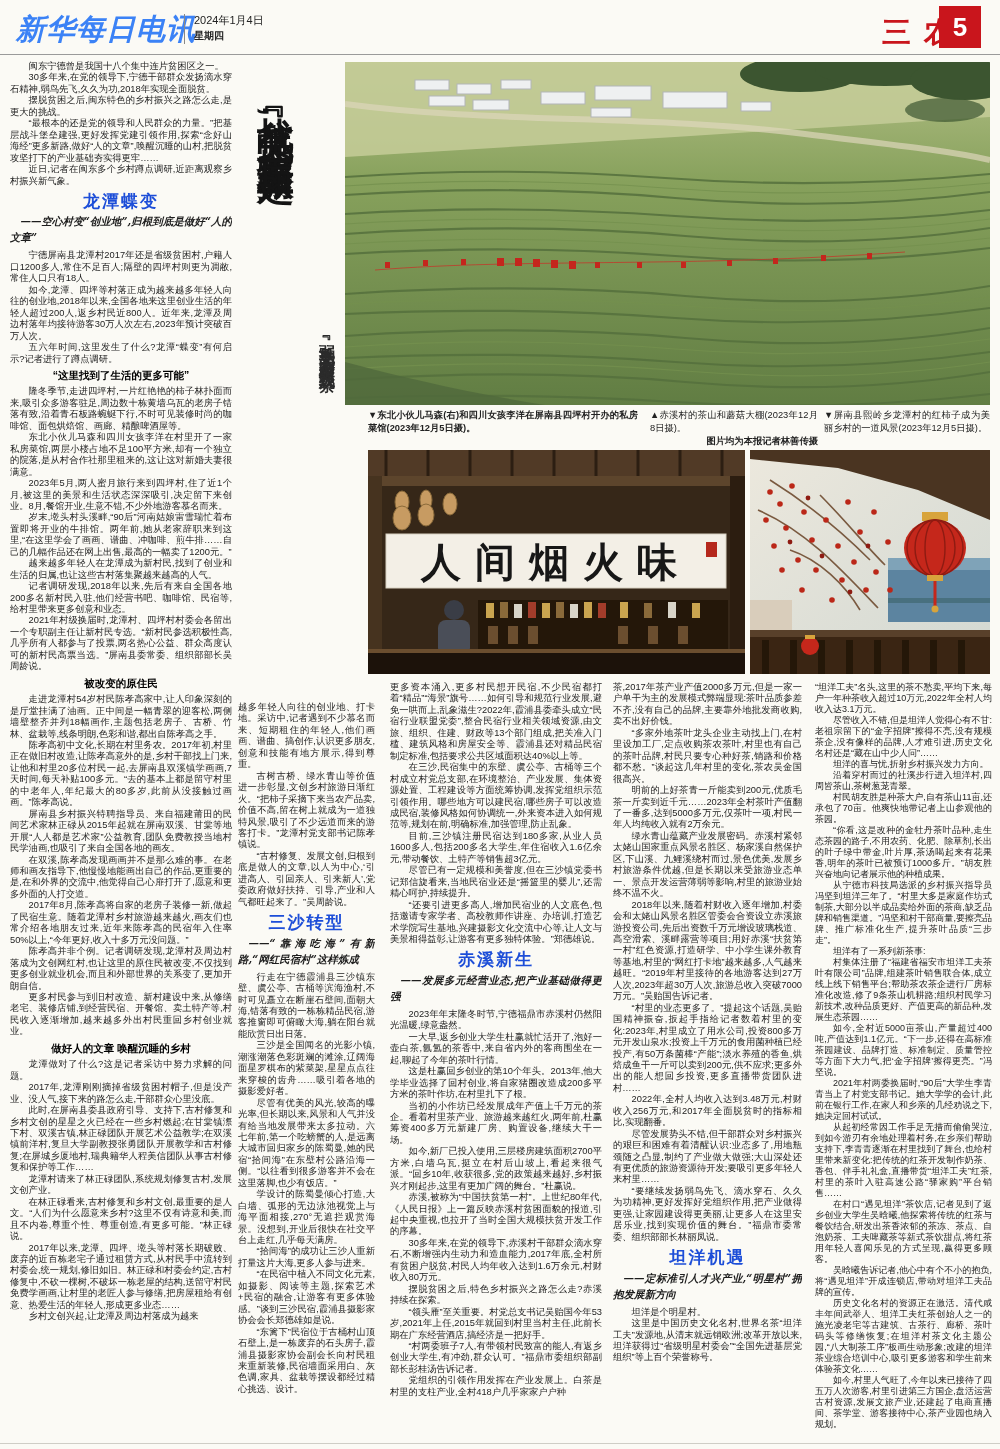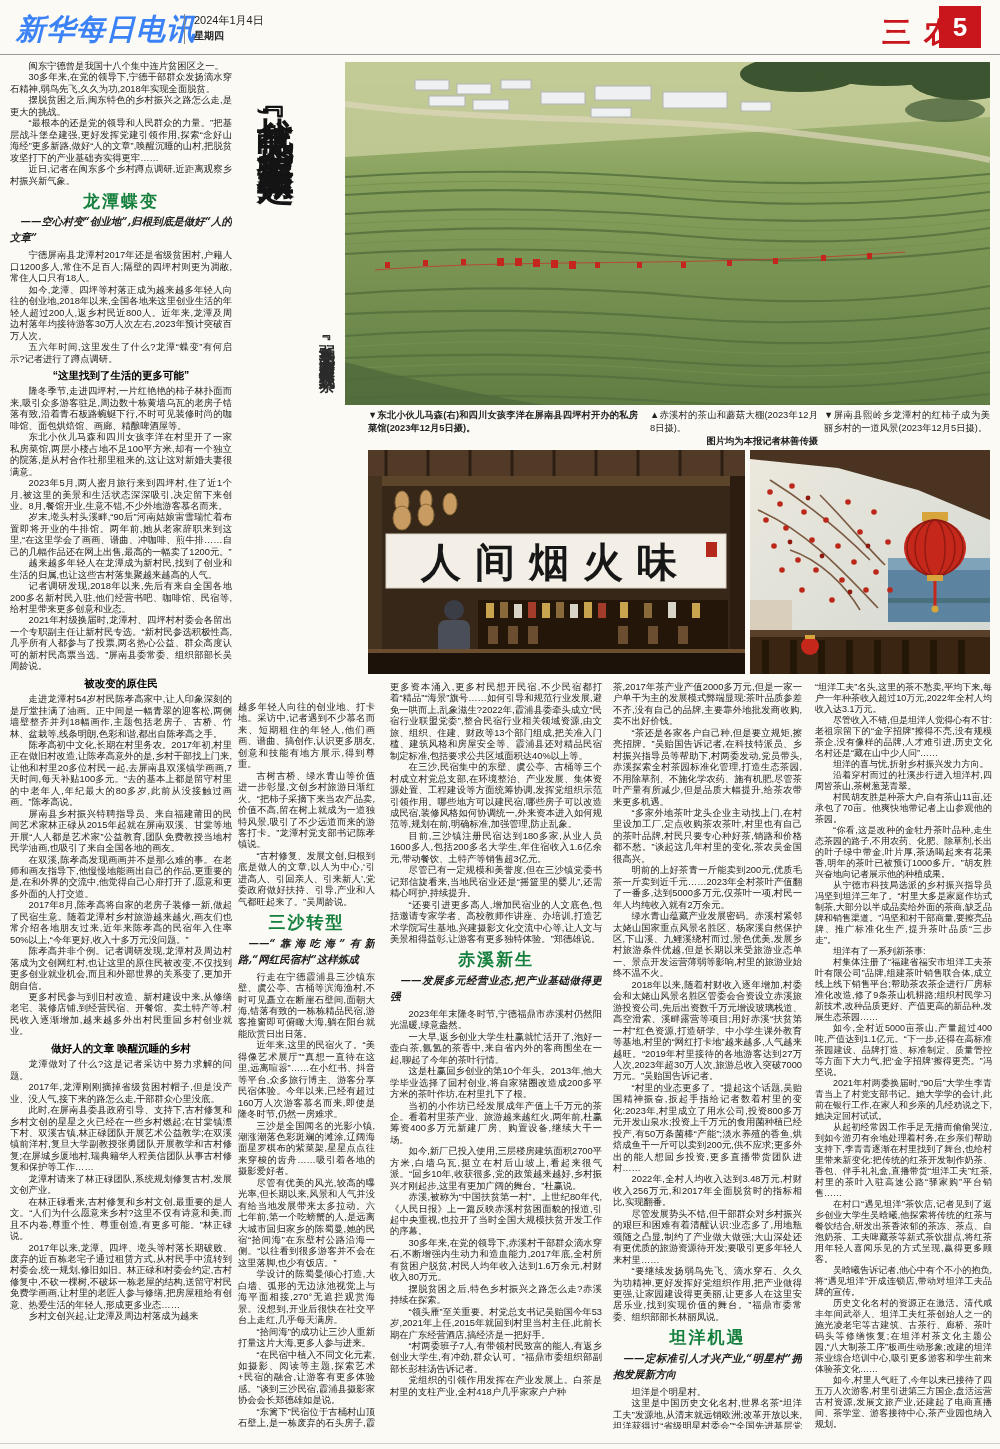--- a/index.html
+++ b/index.html
@@ -37,21 +37,21 @@
   .col{position:absolute;top:682px;bottom:20px;overflow:hidden;text-align:justify;
        font-size:9.3px;line-height:11.45px;color:#1d1d1d;}
   #col1{top:61px;left:10px;width:222px;}
   #col2{left:238px;width:137px;margin-top:20px;}
   #col3{left:390px;width:212px;}
   #col4{left:613px;width:189px;}
   #col5{left:815px;width:177px;font-size:9px;line-height:11px;}
   .p{text-indent:2em;margin:0;}
   .pc{text-indent:0;margin:0;}
   .h2{font-size:17px;font-weight:bold;text-align:center;letter-spacing:2px;
-      margin:9px 0 6px;text-indent:0;color:#15803d;}
+      margin:9px 0 6px;text-indent:0;color:#1d4ed8;}
   .sub{font-family:"DejaVu Serif",serif;font-style:italic;font-weight:bold;font-size:10.5px;
        line-height:16px;margin:2px 0 5px;text-indent:1em;}
   .h3{font-weight:bold;font-size:10.5px;text-align:center;margin:5px 0;text-indent:0;color:#000;}
 </style>
 </head>
 <body>
 
 <div id="page">
 
   <div id="masthead">新华每日电讯</div>
@@ -320,21 +320,20 @@
       <div class="p">2017年以来,龙潭、四坪、墘头等村落长期破败、废弃的近百栋老宅子通过租赁方式,从村民手中流转到村委会,统一规划,修旧如旧。林正碌和村委会约定,古村修复中,不砍一棵树,不破坏一栋老屋的结构,送留守村民免费学画画,让村里的老匠人参与修缮,把房屋租给有创意、热爱生活的年轻人,形成更多业态……</div>
       <div class="p">乡村文创兴起,让龙潭及周边村落成为越来</div>
     </div>
   <div class="col" id="col2">
       <div class="pc">越多年轻人向往的创业地、打卡地。采访中,记者遇到不少慕名而来、短期租住的年轻人,他们画画、谱曲、搞创作,认识更多朋友,创意和技能有地方展示,得到尊重。</div>
       <div class="p">古树古桥、绿水青山等价值进一步彰显,文创乡村旅游日渐红火。“把柿子采摘下来当农产品卖,价值不高,留在树上就成为一道独特风景,吸引了不少远道而来的游客打卡。”龙潭村党支部书记陈孝镇说。</div>
       <div class="p">“古村修复、发展文创,归根到底是做人的文章,以人为中心,‘引进高人、引回亲人、引来新人’,党委政府做好扶持、引导,产业和人气都旺起来了。”吴周龄说。</div>
       <div class="h2">三沙转型</div>
       <div class="sub">——“靠海吃海”有新路,“网红民宿村”这样炼成</div>
       <div class="p">行走在宁德霞浦县三沙镇东壁、虞公亭、古桶等滨海渔村,不时可见矗立在断崖石壁间,面朝大海,错落有致的一栋栋精品民宿,游客推窗即可俯瞰大海,躺在阳台就能欣赏日出日落。</div>
-      <div class="p">近年来,这里的民宿火了。“美得像艺术展厅”“真想一直待在这里,远离喧嚣”……在小红书、抖音等平台,众多旅行博主、游客分享民宿体验。今年以来,已经有超过160万人次游客慕名而来,即使是隆冬时节,仍然一房难求。</div>
       <div class="p">三沙是全国闻名的光影小镇,潮涨潮落色彩斑斓的滩涂,辽阔海面星罗棋布的紫菜架,星星点点往来穿梭的齿舟……吸引着各地的摄影爱好者。</div>
       <div class="p">尽管有优美的风光,较高的曝光率,但长期以来,风景和人气并没有给当地发展带来太多拉动。六七年前,第一个吃螃蟹的人,是远离大城市回归家乡的陈蜀曼,她的民宿“拾间海”在东壁村公路沿海一侧。“以往看到很多游客并不会在这里落脚,也少有饭店。”</div>
       <div class="p">学设计的陈蜀曼倾心打造,大白墙、弧形的无边泳池视觉上与海平面相接,270°无遮拦观赏海景。没想到,开业后很快在社交平台上走红,几乎每天满房。</div>
       <div class="p">“拾间海”的成功让三沙人重新打量这片大海,更多人参与进来。</div>
       <div class="p">“在民宿中植入不同文化元素,如摄影、阅读等主题,探索艺术+民宿的融合,让游客有更多体验感。”谈到三沙民宿,霞浦县摄影家协会会长郑德雄如是说。</div>
       <div class="p">“东篱下”民宿位于古桶村山顶石壁上,是一栋废弃的石头房子,霞浦县摄影家协会副会长向村民租来重新装修,民宿墙面采用白、灰色调,家具、盆栽等摆设都经过精心挑选、设计。</div>
     </div>
   <div class="col" id="col3">
       <div class="pc">更多资本涌入,更多村民想开民宿,不少民宿都打着“精品”“海景”旗号……如何引导和规范行业发展,避免一哄而上,乱象滋生?2022年,霞浦县委牵头成立“民宿行业联盟党委”,整合民宿行业相关领域资源,由文旅、组织、住建、财政等13个部门组成,把关准入门槛、建筑风格和房屋安全等、霞浦县还对精品民宿制定标准,包括要求公共区域面积达40%以上等。</div>
       <div class="p">在三沙,民宿集中的东壁、虞公亭、古桶等三个村成立村党总支部,在环境整治、产业发展、集体资源处置、工程建设等方面统筹协调,发挥党组织示范引领作用。哪些地方可以建民宿,哪些房子可以改造成民宿,装修风格如何协调统一,外来资本进入如何规范等,规划在前,明确标准,加强管理,防止乱象。</div>
@@ -350,21 +349,20 @@
       <div class="p">如今,新厂已投入使用,三层楼房建筑面积2700平方米,白墙乌瓦,挺立在村后山坡上,看起来很气派。“回乡10年,收获很多,党的政策越来越好,乡村振兴才刚起步,这里有更加广阔的舞台。”杜赢说。</div>
       <div class="p">赤溪,被称为“中国扶贫第一村”。上世纪80年代,《人民日报》上一篇反映赤溪村贫困面貌的报道,引起中央重视,也拉开了当时全国大规模扶贫开发工作的序幕。</div>
       <div class="p">30多年来,在党的领导下,赤溪村干部群众滴水穿石,不断增强内生动力和造血能力,2017年底,全村所有贫困户脱贫,村民人均年收入达到1.6万余元,村财收入80万元。</div>
       <div class="p">摆脱贫困之后,特色乡村振兴之路怎么走?赤溪持续在探索。</div>
       <div class="p">“领头雁”至关重要。村党总支书记吴贻国今年53岁,2021年上任,2015年就回到村里当村主任,此前长期在广东经营酒店,搞经济是一把好手。</div>
       <div class="p">“村两委班子7人,有带领村民致富的能人,有返乡创业大学生,有冲劲,群众认可。”福鼎市委组织部副部长彭桂汤告诉记者。</div>
       <div class="p">党组织的引领作用发挥在产业发展上。白茶是村里的支柱产业,全村418户几乎家家户户种</div>
     </div>
   <div class="col" id="col4">
       <div class="pc">茶,2017年茶产业产值2000多万元,但是一家一户单干为主的发展模式弊端显现:茶叶品质参差不齐,没有自己的品牌,主要靠外地批发商收购,卖不出好价钱。</div>
-      <div class="p">“茶还是各家各户自己种,但是要立规矩,擦亮招牌。”吴贻国告诉记者,在科技特派员、乡村振兴指导员等帮助下,村两委发动,党员带头,赤溪探索全村茶园标准化管理,打造生态茶园,不用除草剂、不施化学农药、施有机肥,尽管茶叶产量有所减少,但是品质大幅提升,给茶农带来更多机遇。</div>
       <div class="p">“多家外地茶叶龙头企业主动找上门,在村里设加工厂,定点收购茶农茶叶,村里也有自己的茶叶品牌,村民只要专心种好茶,销路和价格都不愁。”谈起这几年村里的变化,茶农吴金国很高兴。</div>
       <div class="p">明前的上好茶青一斤能卖到200元,优质毛茶一斤卖到近千元……2023年全村茶叶产值翻了一番多,达到5000多万元,仅茶叶一项,村民一年人均纯收入就有2万余元。</div>
       <div class="p">绿水青山蕴藏产业发展密码。赤溪村紧邻太姥山国家重点风景名胜区、杨家溪自然保护区,下山溪、九鲤溪绕村而过,景色优美,发展乡村旅游条件优越,但是长期以来受旅游业态单一、景点开发运营薄弱等影响,村里的旅游业始终不温不火。</div>
       <div class="p">2018年以来,随着村财收入逐年增加,村委会和太姥山风景名胜区管委会合资设立赤溪旅游投资公司,先后出资数千万元增设玻璃栈道、高空滑索、溪畔露营等项目;用好赤溪“扶贫第一村”红色资源,打造研学、中小学生课外教育等基地,村里的“网红打卡地”越来越多,人气越来越旺。“2019年村里接待的各地游客达到27万人次,2023年超30万人次,旅游总收入突破7000万元。”吴贻国告诉记者。</div>
       <div class="p">“村里的业态更多了。”提起这个话题,吴贻国精神振奋,扳起手指给记者数着村里的变化:2023年,村里成立了用水公司,投资800多万元开发山泉水;投资上千万元的食用菌种植已经投产,有50万条菌棒“产能”;淡水养殖的香鱼,烘焙成鱼干一斤可以卖到200元,供不应求;更多外出的能人想回乡投资,更多直播带货团队进村……</div>
       <div class="p">2022年,全村人均收入达到3.48万元,村财收入256万元,和2017年全面脱贫时的指标相比,实现翻番。</div>
       <div class="p">尽管发展势头不错,但干部群众对乡村振兴的艰巨和困难有着清醒认识:业态多了,用地瓶颈随之凸显,制约了产业做大做强;大山深处还有更优质的旅游资源待开发;要吸引更多年轻人来村里……</div>
       <div class="p">“要继续发扬弱鸟先飞、滴水穿石、久久为功精神,更好发挥好党组织作用,把产业做得更强,让家园建设得更美丽,让更多人在这里安居乐业,找到实现价值的舞台。”福鼎市委常委、组织部部长林丽凤说。</div>
       <div class="h2">坦洋机遇</div>
       <div class="sub">——定标准引人才兴产业,“明星村”拥抱发展新方向</div>

